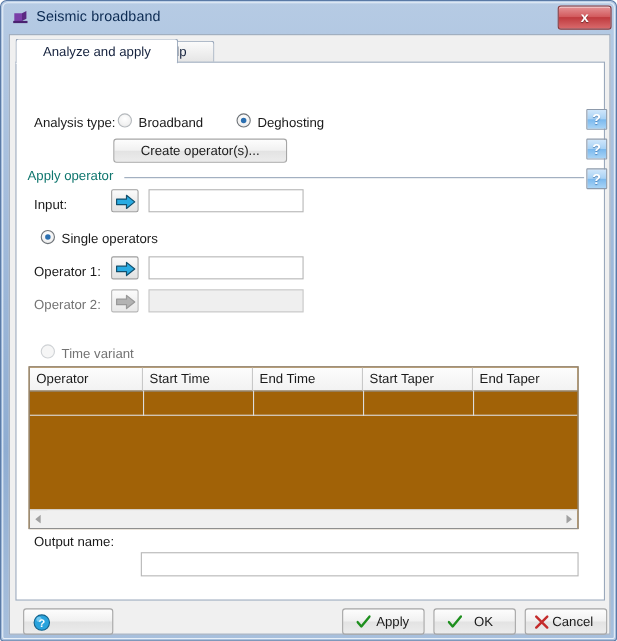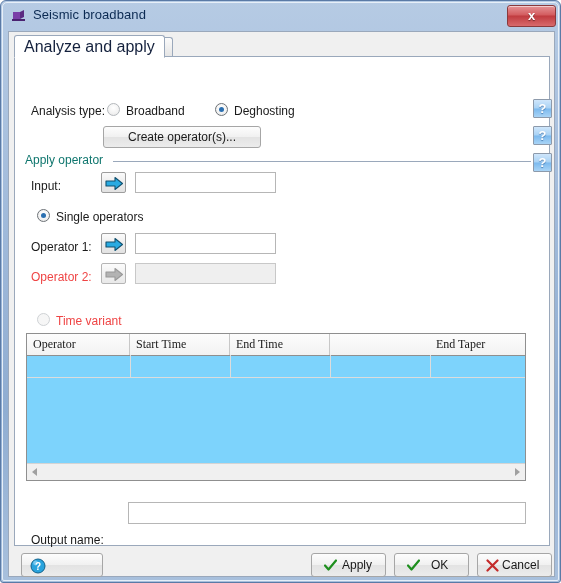--- a/index.html
+++ b/index.html
@@ -90,23 +90,23 @@
     left: 5px; top: 3px;
     width: 536px; height: 22px;
   }
   .tab {
     position: absolute;
     top: 2px; height: 20px;
     box-sizing: border-box;
     border: 1px solid #9aa8bb;
     border-bottom: none;
     border-radius: 3px 3px 0 0;
-    font-size: 16px;
+    font-size: 12px;
     color: #14213d;
-    padding: 0 9px;
+    padding: 0 24px;
     line-height: 19px;
     cursor: pointer;
     background: linear-gradient(to bottom, #fbfbfb 0%, #e4e4e4 100%);
     text-align: right;
   }
   .tab.active {
     top: 0; height: 23px;
     line-height: 22px;
     background: #ffffff;
     z-index: 3;
@@ -122,21 +122,21 @@
     border: 1px solid #9aa8bb;
   }
 
   
   .lbl {
     position: absolute;
     font-size: 12px;
     color: #1a1a1a;
     white-space: nowrap;
   }
-  .lbl.disabled { color: #ef4444; }
+  .lbl.disabled { color: #737373; }
 
   
   .radio {
     position: absolute;
     width: 13px; height: 13px;
     border-radius: 50%;
     box-sizing: border-box;
     border: 1px solid #b4b8bc;
     background: radial-gradient(circle at 50% 35%, #ffffff 0%, #f2f2f2 60%, #e2e2e2 100%);
     cursor: pointer;
@@ -223,23 +223,22 @@
   .grouphdr .gline {
     position: absolute; top: 8px; height: 1px;
     background: #9aa8bb;
   }
 
   
   #table-wrap {
     position: absolute;
     box-sizing: border-box;
     border: 1px solid #8f8f8f;
-    background: #7dd3fc;
+    background: #a16207;
     overflow: hidden;
-    font-family: Liberation Serif, serif;
   }
   #table-head {
     position: absolute;
     left: 0; top: 0; right: 0; height: 21px;
     border-bottom: 1px solid #8f8f8f;
     background: linear-gradient(to bottom, #fdfdfd 0%, #f2f2f2 100%);
   }
   .th {
     position: absolute; top: 0; height: 21px;
     box-sizing: border-box;
@@ -367,20 +366,21 @@
       <div class="radio dim" style="left:22px; top:256px;">
         
       </div>
       <span class="lbl disabled" style="left:41px; top:257px;">Time variant</span>
 
       <div id="table-wrap" style="left:11px; top:276px; width:500px; height:148px;">
         <div id="table-head">
           <div class="th" style="left:0; width:103px;">Operator</div>
           <div class="th" style="left:103px; width:100px;">Start Time</div>
           <div class="th" style="left:203px; width:100px;">End Time</div>
+          <div class="th" style="left:303px; width:100px;">Start Taper</div>
           <div class="th last" style="left:403px; width:97px;">End Taper</div>
         </div>
         <span class="colline" style="left:103px; height:23px;"></span>
         <span class="colline" style="left:203px; height:23px;"></span>
         <span class="colline" style="left:303px; height:23px;"></span>
         <span class="colline" style="left:403px; height:23px;"></span>
         <span class="rowline" style="top:43px;"></span>
 
         <div id="hscroll">
           <div class="sb-arrow" style="left:0;">
@@ -390,21 +390,21 @@
           </div>
           <div class="sb-track"></div>
           <div class="sb-arrow" style="right:0;">
             <svg width="6" height="8" viewBox="0 0 6 8">
               <path d="M1 0 L1 8 L6 4 Z" fill="#a0a0a0"></path>
             </svg>
           </div>
         </div>
       </div>
 
-      <span class="lbl" style="left:16px; top:476px;">Output  name:</span>
+      <span class="lbl" style="left:16px; top:428px;">Output  name:</span>
       <input class="tfield" style="left: 113px; top: 445px; width: 398px; height: 22px;" value="">
 
       <div class="helpq" style="left:518px; top:42px;">
         <span>?</span>
       </div>
       <div class="helpq" style="left:518px; top:69px;">
         <span>?</span>
       </div>
       <div class="helpq" style="left:518px; top:96px;">
         <span>?</span>

